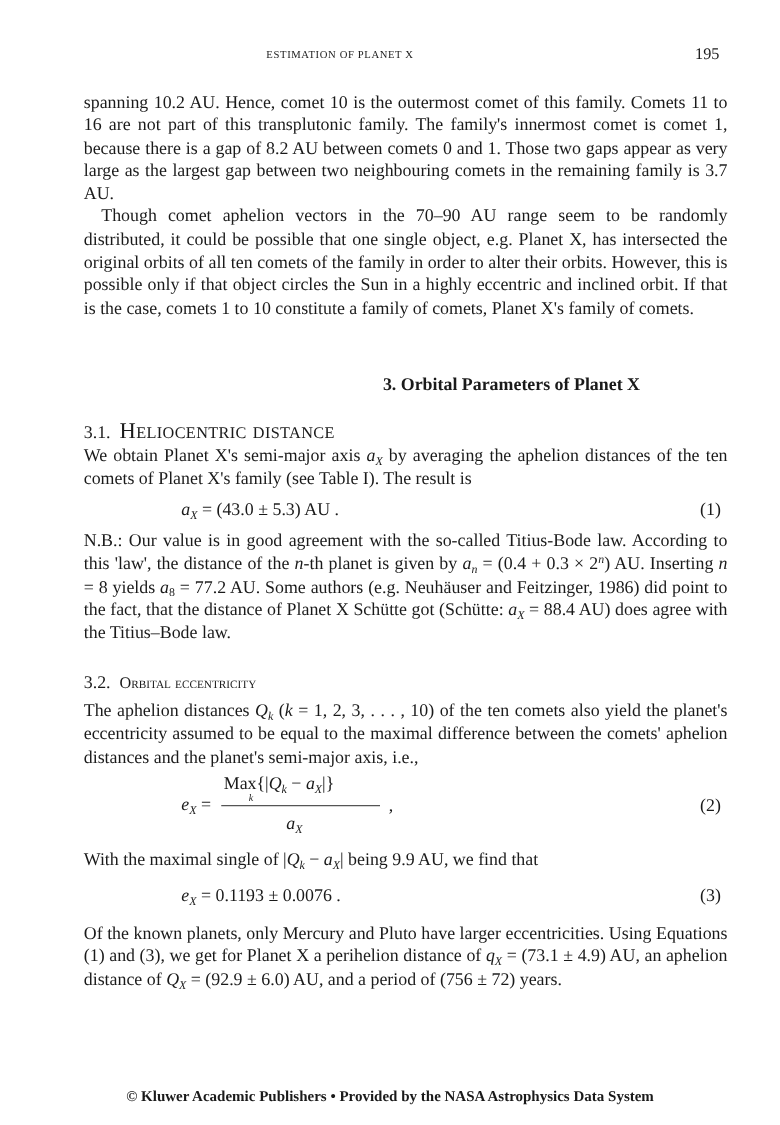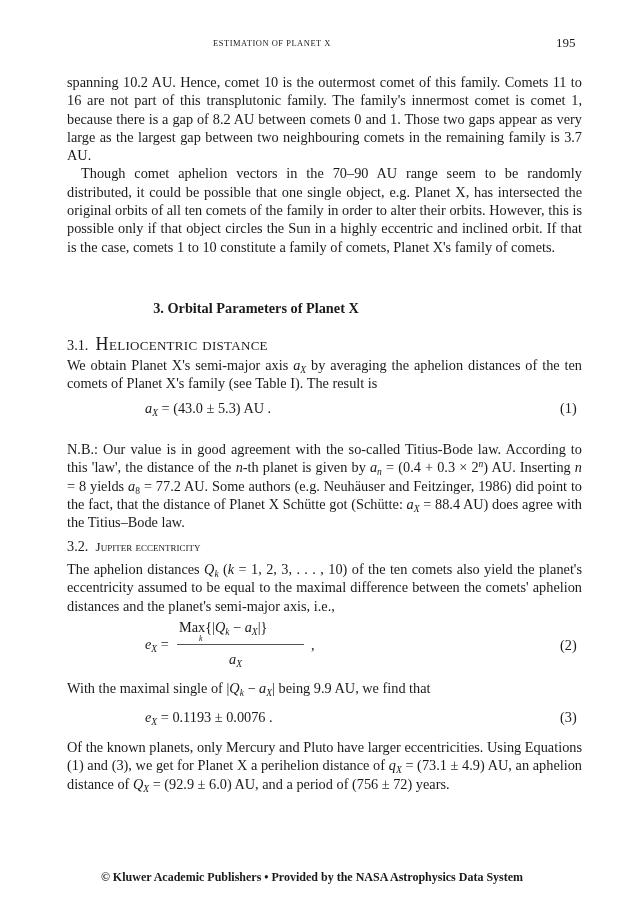--- a/index.html
+++ b/index.html
@@ -5,21 +5,21 @@
   html, body { margin: 0; padding: 0; background: #ffffff; }
   body { width: 624px; height: 900px; position: relative; overflow: hidden;
          font-family: "Liberation Serif", "DejaVu Serif", serif; color: #1a1a1a; }
   .running-head { position: absolute; top: 38px; left: 0; width: 544px; text-align: center;
                   font-size: 8.5px; letter-spacing: 0.5px; }
   .page-num { position: absolute; top: 35px; left: 556px; font-size: 13px; }
   .block { position: absolute; left: 67px; width: 515px; font-size: 14.3px; line-height: 18.3px;
            text-align: justify; }
   .block p { margin: 0; }
   .indent { text-indent: 14px; }
-  .sec-title { position: absolute; left: 0; width: 512px; text-align: center; font-weight: bold;
+  .sec-title { position: absolute; left: 0; width: 512px; text-align: right; font-weight: bold;
                font-size: 14.3px; }
   .subsec { position: absolute; left: 67px; font-size: 14.3px; }
   .subsec .sc { font-size: 10.5px; letter-spacing: 0.3px; }
   .eq { position: absolute; left: 145px; font-size: 14.3px; }
   .eqnum { position: absolute; left: 560px; font-size: 14.3px; }
   i { font-style: italic; }
   sub { font-size: 9.5px; vertical-align: -3px; line-height: 0; }
   sup { font-size: 9.5px; vertical-align: 5px; line-height: 0; }
   .frac { position: absolute; left: 145px; top: 617px; width: 330px; height: 60px; font-size: 14.3px; }
   .frac .lhs { position: absolute; left: 0; top: 19px; }
@@ -51,27 +51,27 @@
 
 <div class="block" style="top:356px;">
   <p><span>We obtain Planet X's semi-major axis</span> <i>a</i><sub><i>X</i></sub> <span>by averaging the aphelion distances of the ten comets of Planet X's family (see Table I). The result is</span></p>
 </div>
 
 <div class="eq" style="top:400px;">
   <i>a</i><sub><i>X</i></sub> <span>= (43.0 ± 5.3) AU .</span>
 </div>
 <div class="eqnum" style="top:400px;">(1)</div>
 
-<div class="block" style="top:440px;">
+<div class="block" style="top:424px;">
   <p><span>N.B.: Our value is in good agreement with the so-called Titius-Bode law. According to this 'law', the distance of the</span> <i>n</i><span>-th planet is given by</span> <i>a</i><sub><i>n</i></sub> <span>= (0.4 + 0.3 × 2</span><sup><i>n</i></sup><span>) AU. Inserting</span> <i>n</i> <span>= 8 yields</span> <i>a</i><sub>8</sub> <span>= 77.2 AU. Some authors (e.g. Neuhäuser and Feitzinger, 1986) did point to the fact, that the distance of Planet X Schütte got (Schütte:</span> <i>a</i><sub><i>X</i></sub> <span>= 88.4 AU) does agree with the Titius–Bode law.</span></p>
 </div>
 
 <div class="subsec" style="top:538px;">
   <span>3.2.</span>&nbsp;
-  <span style="font-variant: small-caps; font-size:13px;">Jupiter eccentricity</span>
+  <span style="font-variant: small-caps; font-size:13px;">Orbital eccentricity</span>
 </div>
 
 <div class="block" style="top:560px;">
   <p><span>The aphelion distances</span> <i>Q</i><sub><i>k</i></sub> <span>(</span><i>k</i> <span>= 1, 2, 3, . . . , 10) of the ten comets also yield the planet's eccentricity assumed to be equal to the maximal difference between the comets' aphelion distances and the planet's semi-major axis, i.e.,</span></p>
 </div>
 
 <div class="frac">
   <span class="lhs"><i>e</i><sub><i>X</i></sub> =</span>
   <span class="num"><span>Max{|</span><i>Q</i><sub><i>k</i></sub><span> − </span><i>a</i><sub><i>X</i></sub><span>|}</span></span>
   <i class="under">k</i>

